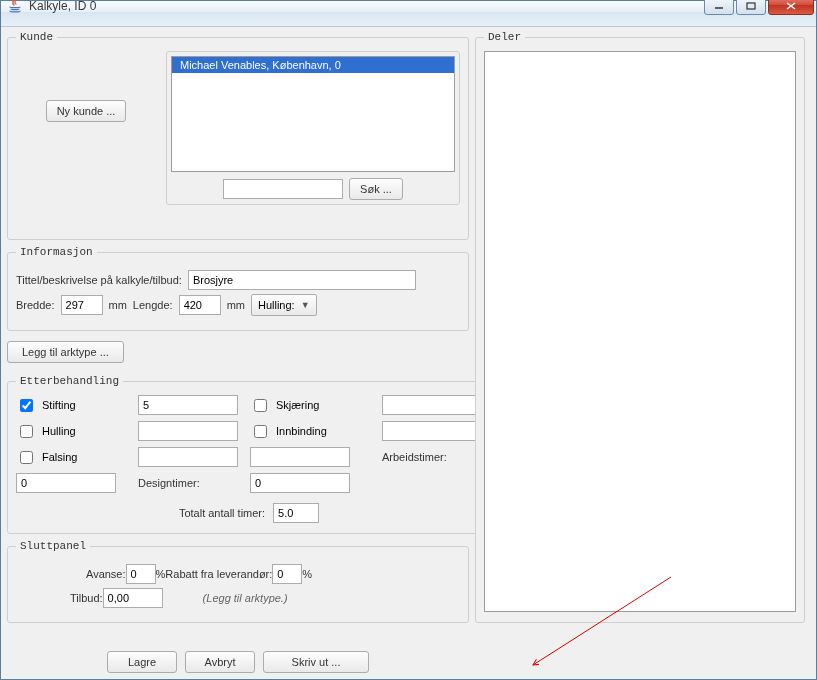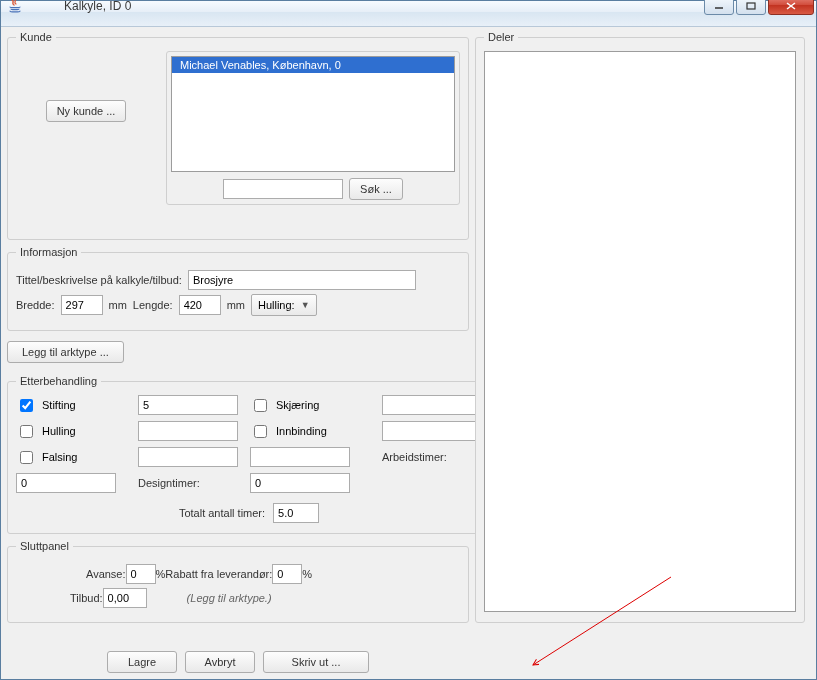--- a/index.html
+++ b/index.html
@@ -20,21 +20,20 @@
     border: 1px solid #5a7ea0;
   }
   .titlebar {
     height: 26px;
     background: linear-gradient(to bottom, #f7fbff 0%, #e6eef7 45%, #d9e6f2 46%, #e8f0f8 100%);
     border-bottom: 1px solid #b8c8d8;
     display: flex;
     align-items: center;
     padding: 0 2px 16px 6px;
     color: #3a3a3a;
-    gap: 35px;
   }
   .titlebar .app-icon {
     width: 16px; height: 16px;
     margin-right: 6px;
     display:inline-block;
   }
   .titlebar .title { flex: 1; font-size: 12px; }
   .win-btns { display: flex; gap: 0; }
   .win-btn {
     width: 30px; height: 18px;
@@ -60,20 +59,21 @@
     border-radius:3px;
     margin:0;
     padding:8px 8px 10px 8px;
     background:#f0f0f0;
     position:relative;
   }
   fieldset.group > legend {
     padding:0 4px;
     font-size:11px;
     color:#333;
+    font-family:Liberation Mono, monospace;
   }
   .top-row { display:flex; gap:6px; }
   .kunde-box { flex:1; height:178px; }
   .deler-box { width:330px; height:592px; }
   .deler-inner {
     border:1px solid #9c9c9c;
     background:#fff;
     width:100%; height:100%;
   }
   .left-col { width:462px; display:flex; flex-direction:column; gap:6px; }
@@ -281,21 +281,21 @@
           <div class="srow first">
             <span class="lbl">Avanse:</span>
             <input type="text" class="tf" style="width: 30px;" value="0">
             <span class="lbl">%</span>
             <span class="lbl">Rabatt fra leverandør:</span>
             <input type="text" class="tf" style="width: 30px;" value="0">
             <span class="lbl">%</span>
           </div>
           <div class="srow second">
             <span class="lbl">Tilbud:</span>
-            <input type="text" class="tf" style="width: 44px;" value="0,00">
+            <input type="text" class="tf" style="width: 60px;" value="0,00">
             <span class="italic-note">(Legg til arktype.)</span>
           </div>
         </fieldset>
 
       </div>
 
       <fieldset class="group deler-box">
         <legend>Deler</legend>
         <div class="deler-inner"></div>
       </fieldset>

